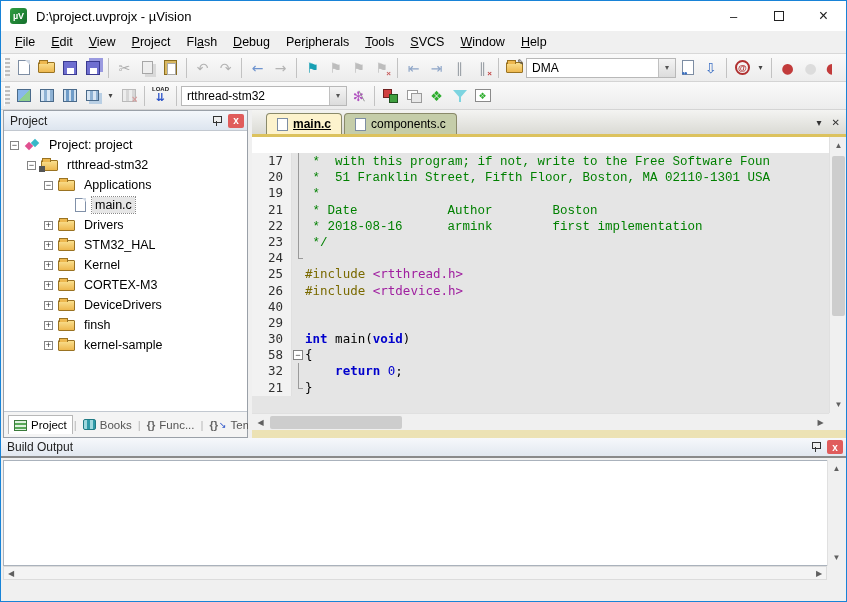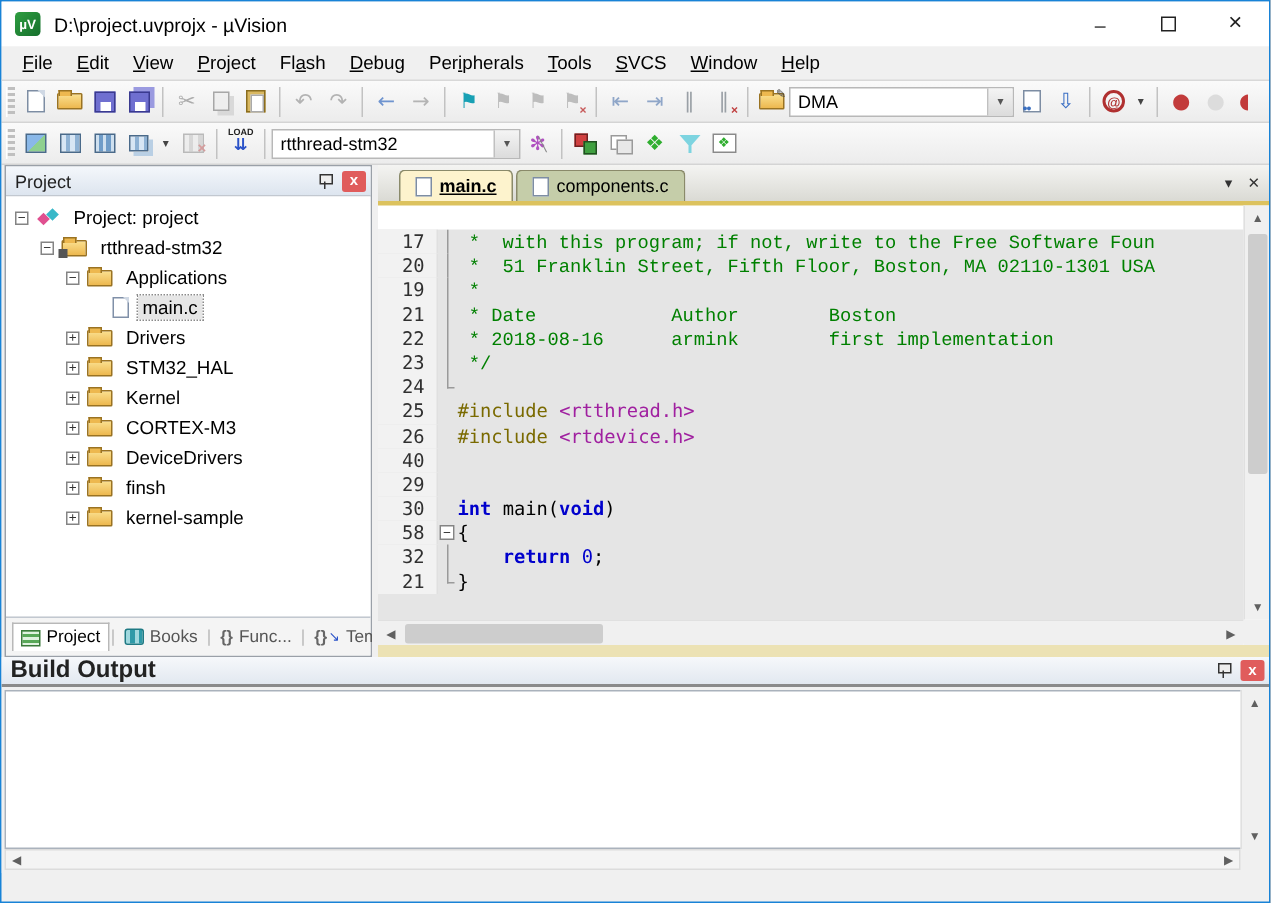--- a/index.html
+++ b/index.html
@@ -149,21 +149,21 @@
   .ed-hscroll{position:absolute;left:0;top:303px;width:577px;height:17px;background:#f0f0f0;border-top:1px solid #e0e0e0;}
   .sb-left{position:absolute;left:0;top:0;width:17px;height:17px;font-size:8px;color:#606060;display:flex;align-items:center;justify-content:center;}
   .sb-right{position:absolute;right:0;top:0;width:17px;height:17px;font-size:8px;color:#606060;display:flex;align-items:center;justify-content:center;}
   .sb-thumb-h{position:absolute;top:2px;height:13px;background:#cdcdcd;border-radius:2px;}
   .ed-corner{position:absolute;right:0;top:303px;width:17px;height:17px;background:#f0f0f0;}
   .ed-bottomstrip{position:absolute;left:0;top:320px;width:594px;height:8px;background:#ece2b4;}
 
   
   .build-output{position:absolute;left:0;top:437px;width:845px;height:144px;background:#f0f0f0;}
   .bo-header{position:absolute;left:0;top:0;width:845px;height:20px;background:linear-gradient(#f6f8fb,#e2e8f0);border-bottom:2px solid #8a8a8a;display:flex;align-items:center;padding:0 3px 0 6px;}
-  .bo-header .ph-title{font-size:16px;color:#222;flex:1;font-weight:bold;}
+  .bo-header .ph-title{font-size:12px;color:#222;flex:1;}
   .bo-content{position:absolute;left:2px;top:22px;width:841px;height:106px;background:#fff;border:1px solid #aab2bc;font-size:12px;font-family:"DejaVu Sans Mono",monospace;}
   .bo-vscroll{right:2px;top:22px;height:106px;}
   .bo-hscroll{position:absolute;left:2px;top:128px;width:824px;height:14px;background:#f4f4f4;border:1px solid #dcdcdc;}
   .bo-hscroll .sb-left,.bo-hscroll .sb-right{width:14px;height:12px;}
 
   
   .statusbar{position:absolute;left:0;top:581px;width:845px;height:19px;background:#f0f0f0;border-top:1px solid #cfcfcf;display:flex;align-items:center;font-size:12px;color:#222;margin-top:37px;}
   .sb-spacer{flex:1;}
   .sb-cell-sep{width:1px;height:14px;background:#c4c4c4;}
   .sb-sim{width:150px;text-align:center;}

